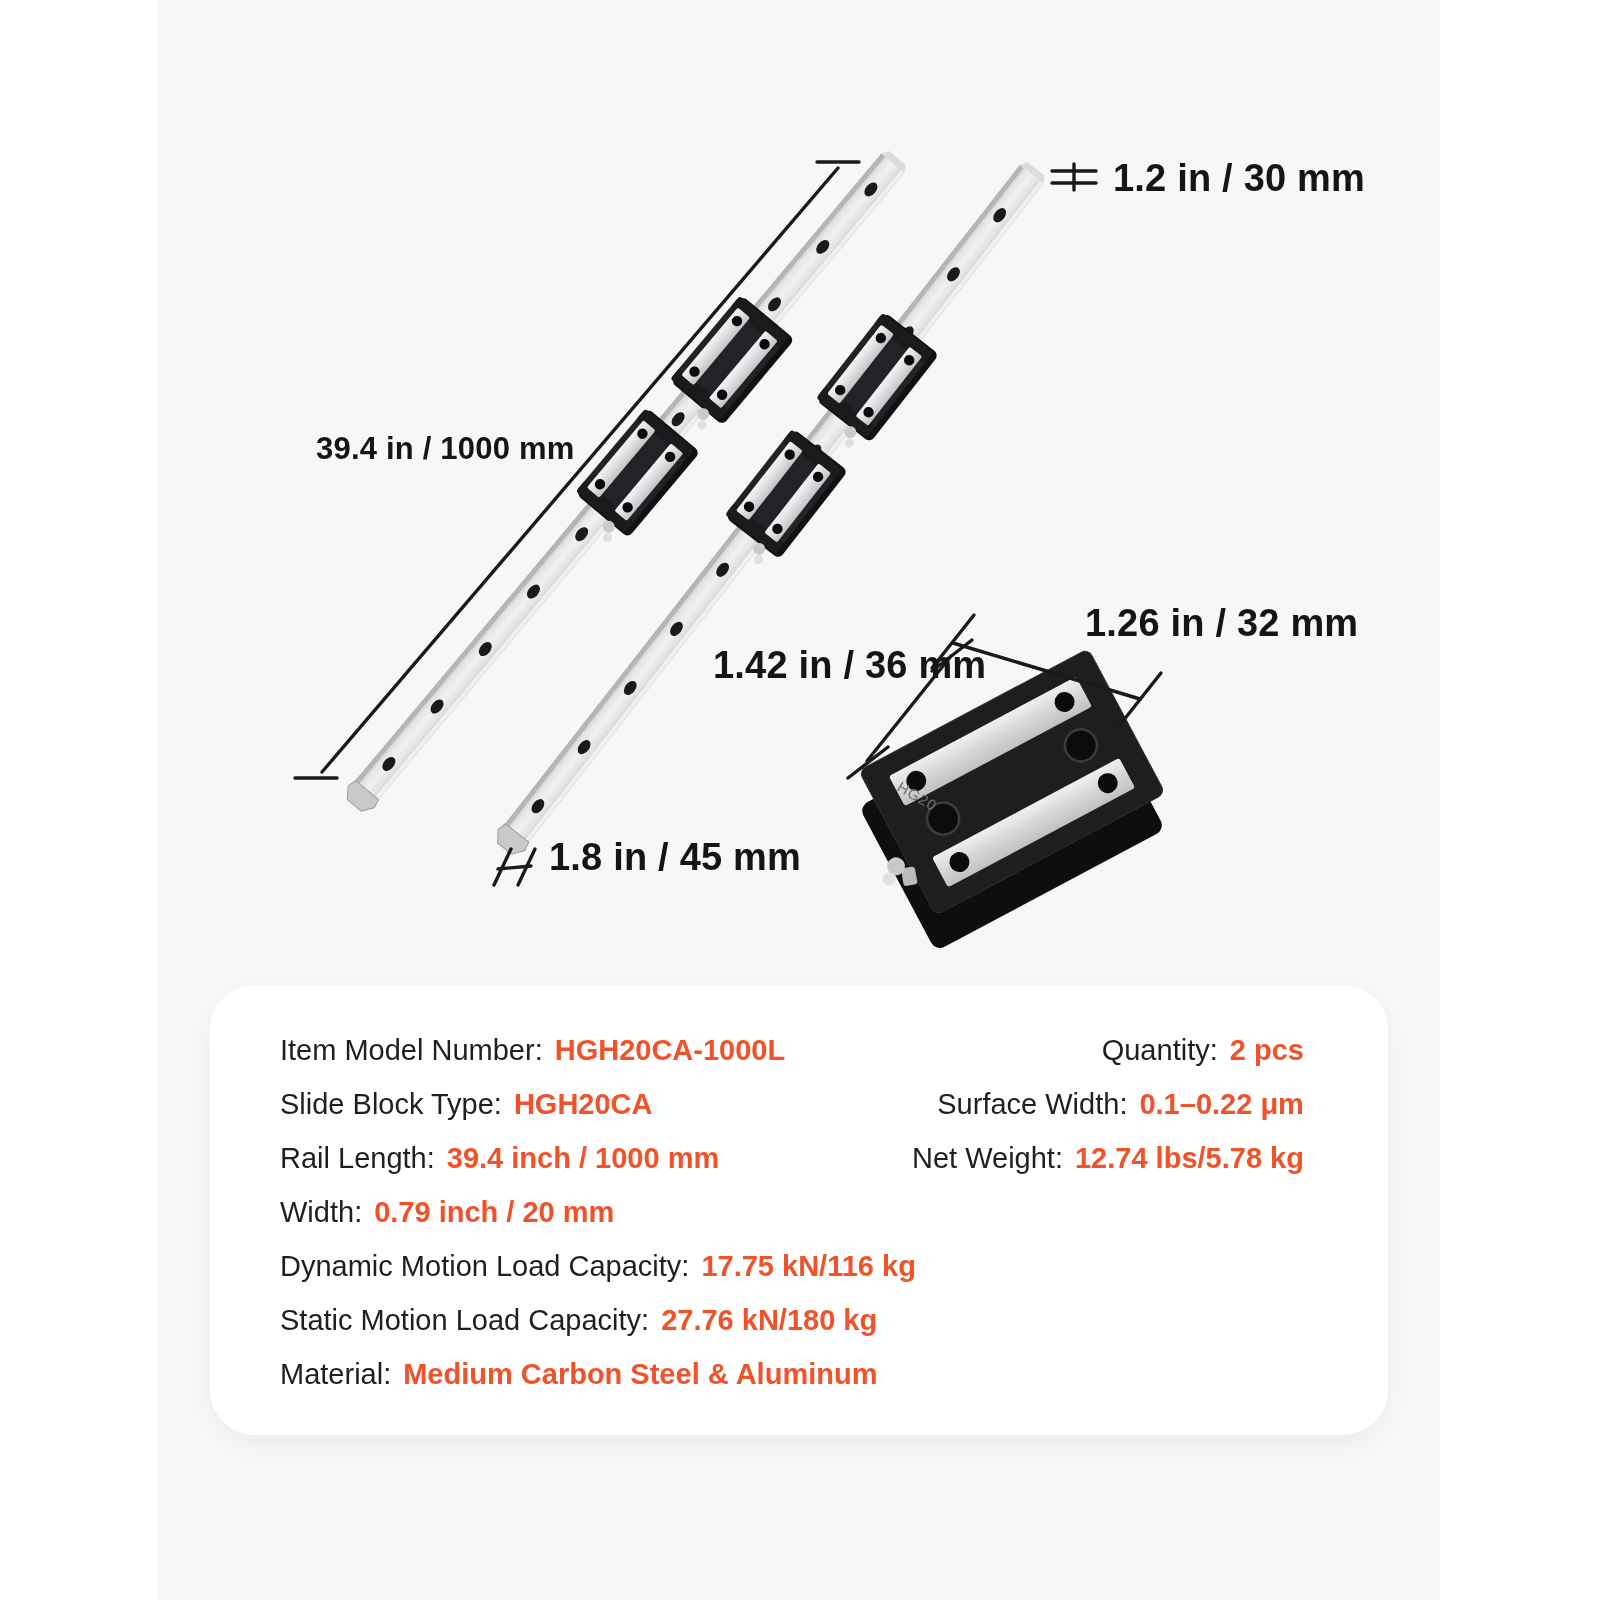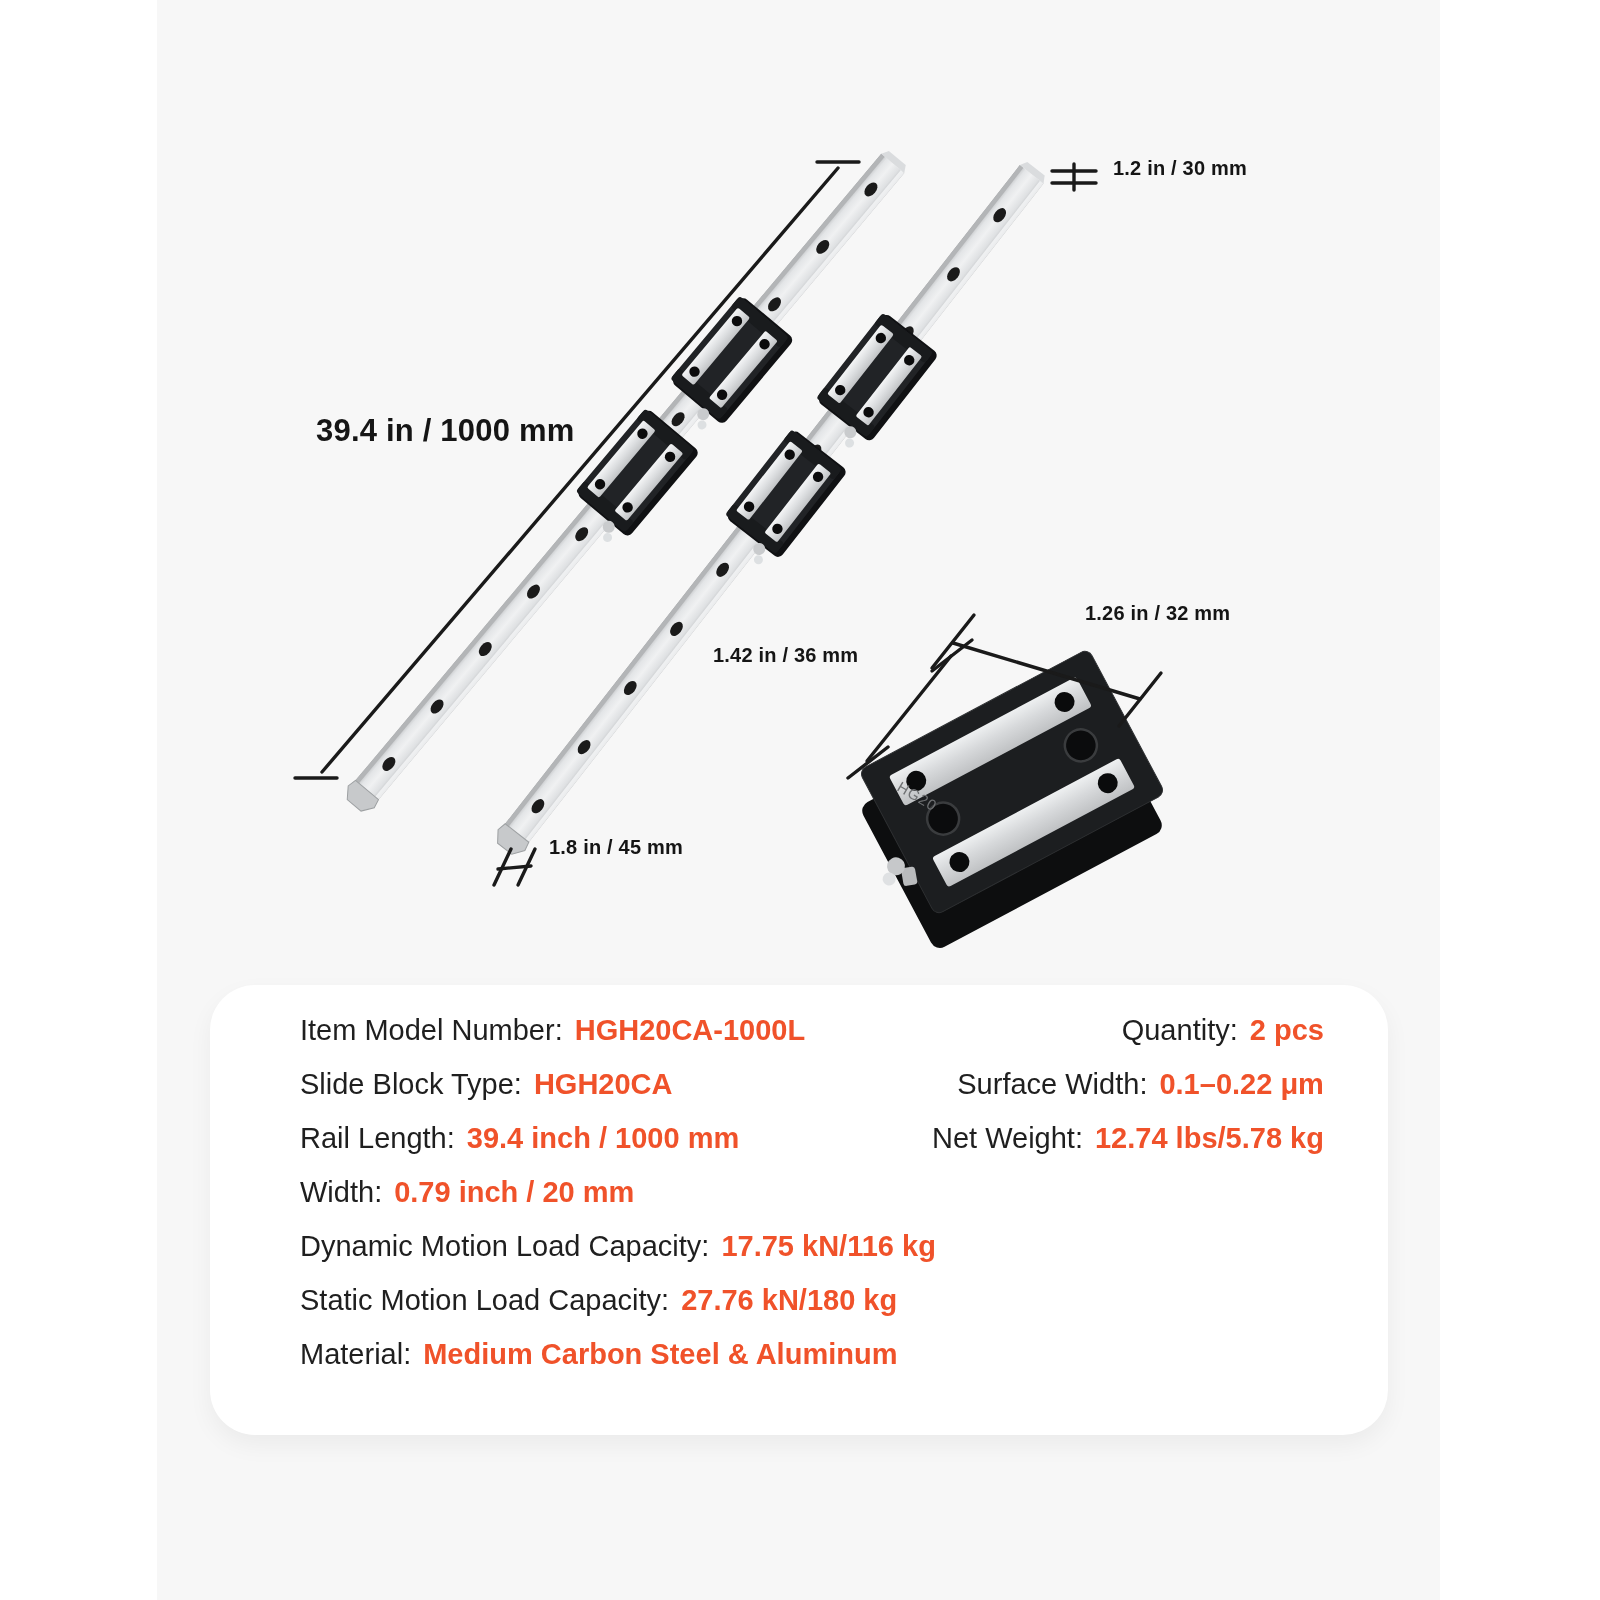--- a/index.html
+++ b/index.html
@@ -1,29 +1,29 @@
 <!DOCTYPE html>
 <html><head>
 <meta charset="utf-8">
 <style>
   html,body{margin:0;padding:0;background:#ffffff;}
   #page{position:relative;width:1600px;height:1600px;background:#ffffff;overflow:hidden;
         font-family:"Liberation Sans", sans-serif;}
   #canvas{position:absolute;left:157px;top:0;width:1283px;height:1600px;background:#f7f7f7;}
   #art{position:absolute;left:0;top:0;width:1600px;height:1600px;}
-  .dim-label{position:absolute;white-space:nowrap;color:#151515;font-size:20px;
+  .dim-label{position:absolute;white-space:nowrap;color:#151515;font-size:38px;
              font-weight:600;letter-spacing:.2px;}
-  #dim-rail-length{left:316px;top:413px;font-size:31px;text-align:right;}
+  #dim-rail-length{left:316px;top:431px;font-size:31px;text-align:right;}
   #dim-rail-width-top{left:1113px;top:157px;}
   #dim-rail-base-width{left:549px;top:836px;}
   #dim-block-width{left:713px;top:644px;}
   #dim-block-length{left:1085px;top:602px;}
   #spec-panel{position:absolute;left:210px;top:985px;width:1178px;height:450px;
               background:#ffffff;border-radius:45px;box-shadow:0 10px 24px rgba(0,0,0,.05);}
-  .spec-col{position:absolute;top:28px;margin-left:20px;}
+  .spec-col{position:absolute;top:48px;}
   #spec-col-left{left:70px;}
   #spec-col-right{left:702px;text-align:right;}
   .spec-row{font-size:29px;line-height:35px;margin-bottom:19px;white-space:nowrap;}
   .spec-label{color:#1f1f1f;font-weight:500;}
   .spec-value{color:#f0522a;font-weight:700;margin-left:12px;}
 </style>
 </head>
 <body>
 
 <div id="page">

